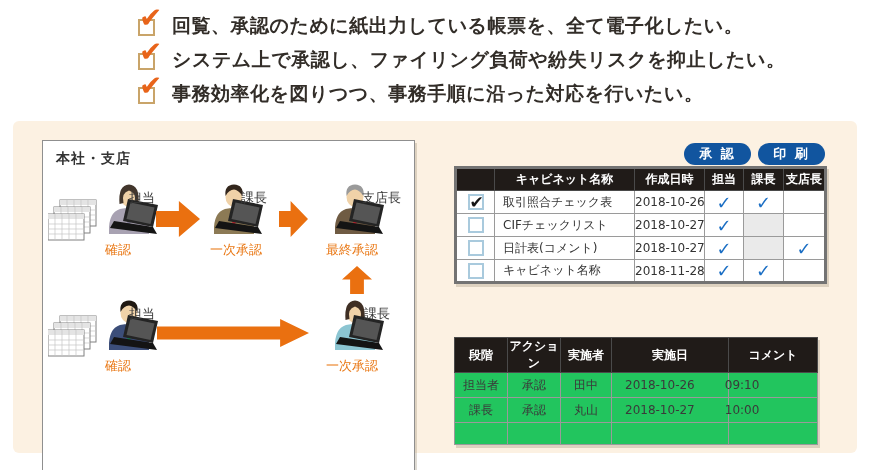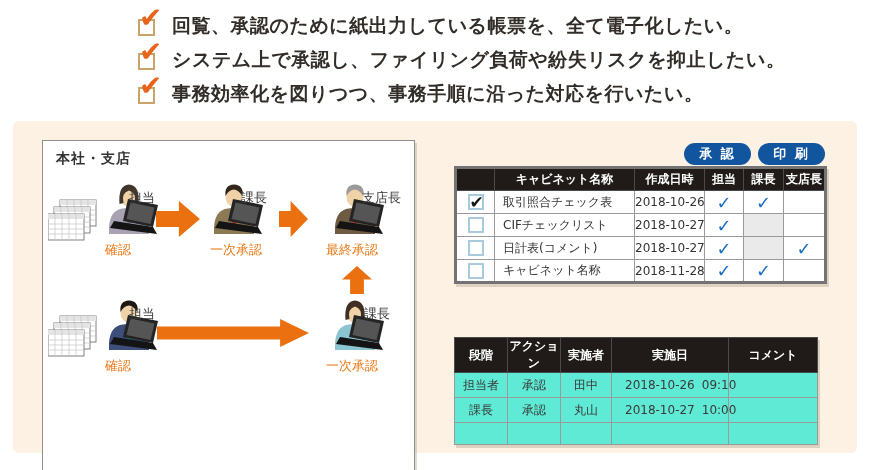--- a/index.html
+++ b/index.html
@@ -83,24 +83,24 @@
   .cell-status.disabled-cell { background:#eaeaea; }
 
   
   .comment-title { position:absolute; left:456px; top:316px; font-size:12px;
     font-weight:bold; color:#3a3430; letter-spacing:0.5px; }
   .cmt-table { position:absolute; left:454px; top:337px; width:363px; background:#fff;
     border:1px solid #777; box-shadow:2px 3px 0 rgba(150,135,110,.30); }
   .cmt-table th { background:#201b18; color:#fff; font-size:12px; font-weight:bold;
     height:23px; border:1px solid #4a4a4a; text-align:center; }
   .cmt-table td { height:25px; border:1px solid #9a9a9a; font-size:12px; color:#3a3a3a;
-    background:#5eead4; text-align:center; white-space:nowrap; }
+    background:#22c55e; text-align:center; white-space:nowrap; }
   .cmt-table tr.empty-row td { height:22px; }
   .cell-exec-date { text-align:left; padding-left:13px; font-size:13px; color:#1d1d1d; }
-  .cell-exec-date .t { margin-left:7px; }
+  .cell-exec-date .t { margin-left:30px; }
 </style>
 </head>
 <body>
 
 <div id="stage">
 
   <div class="bullet" style="top:12px">
     <span class="chk-icon">
       <span class="chk-box"></span>
       <span class="chk-mark">✔</span>

